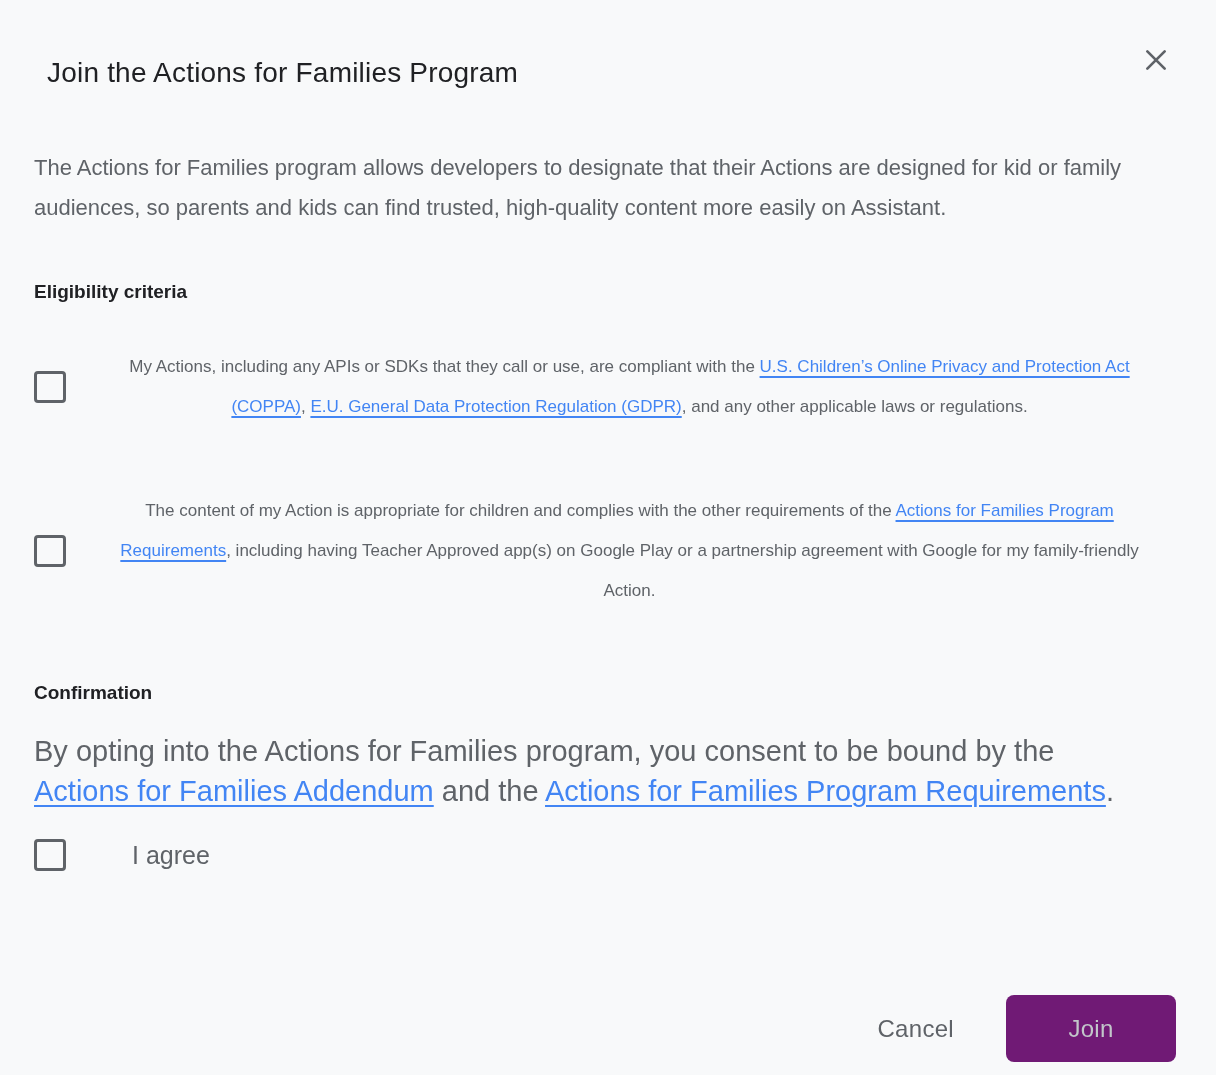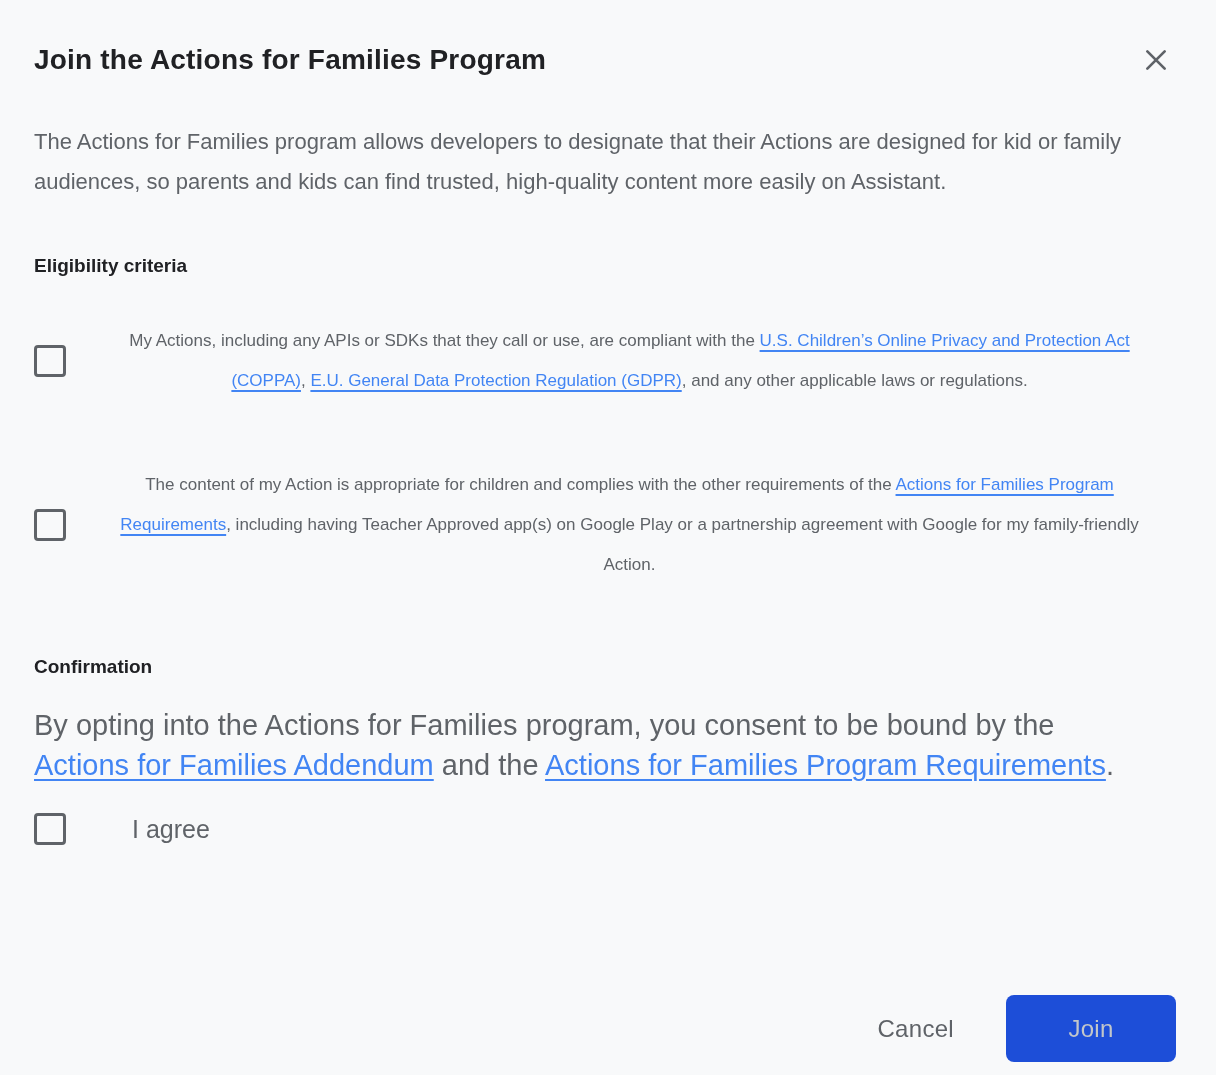--- a/index.html
+++ b/index.html
@@ -16,23 +16,23 @@
     width: 1216px;
     height: 1075px;
     padding: 42px 42px 0 34px;
   }
   .header {
     display: flex;
     justify-content: space-between;
     align-items: flex-start;
   }
   .title {
-    margin: 0;
+    margin: 13px;
     font-size: 28px;
-    font-weight: 700;
+    font-weight: 400;
     color: #202124;
     letter-spacing: 0.2px;
     line-height: 36px;
   }
   .close-btn {
     background: none;
     border: none;
     padding: 2px;
     margin: 0;
     cursor: pointer;
@@ -115,21 +115,21 @@
     font-weight: 500;
     color: #5f6368;
     cursor: pointer;
     letter-spacing: 0.3px;
   }
   .join-btn {
     width: 170px;
     height: 67px;
     border: none;
     border-radius: 8px;
-    background: #1d4ed8;
+    background: #701a75;
     font-family: "Liberation Sans", sans-serif;
     font-size: 24px;
     font-weight: 500;
     color: #c2c6ca;
     letter-spacing: 0.3px;
     cursor: default;
   }
 </style>
 </head>
 <body>

